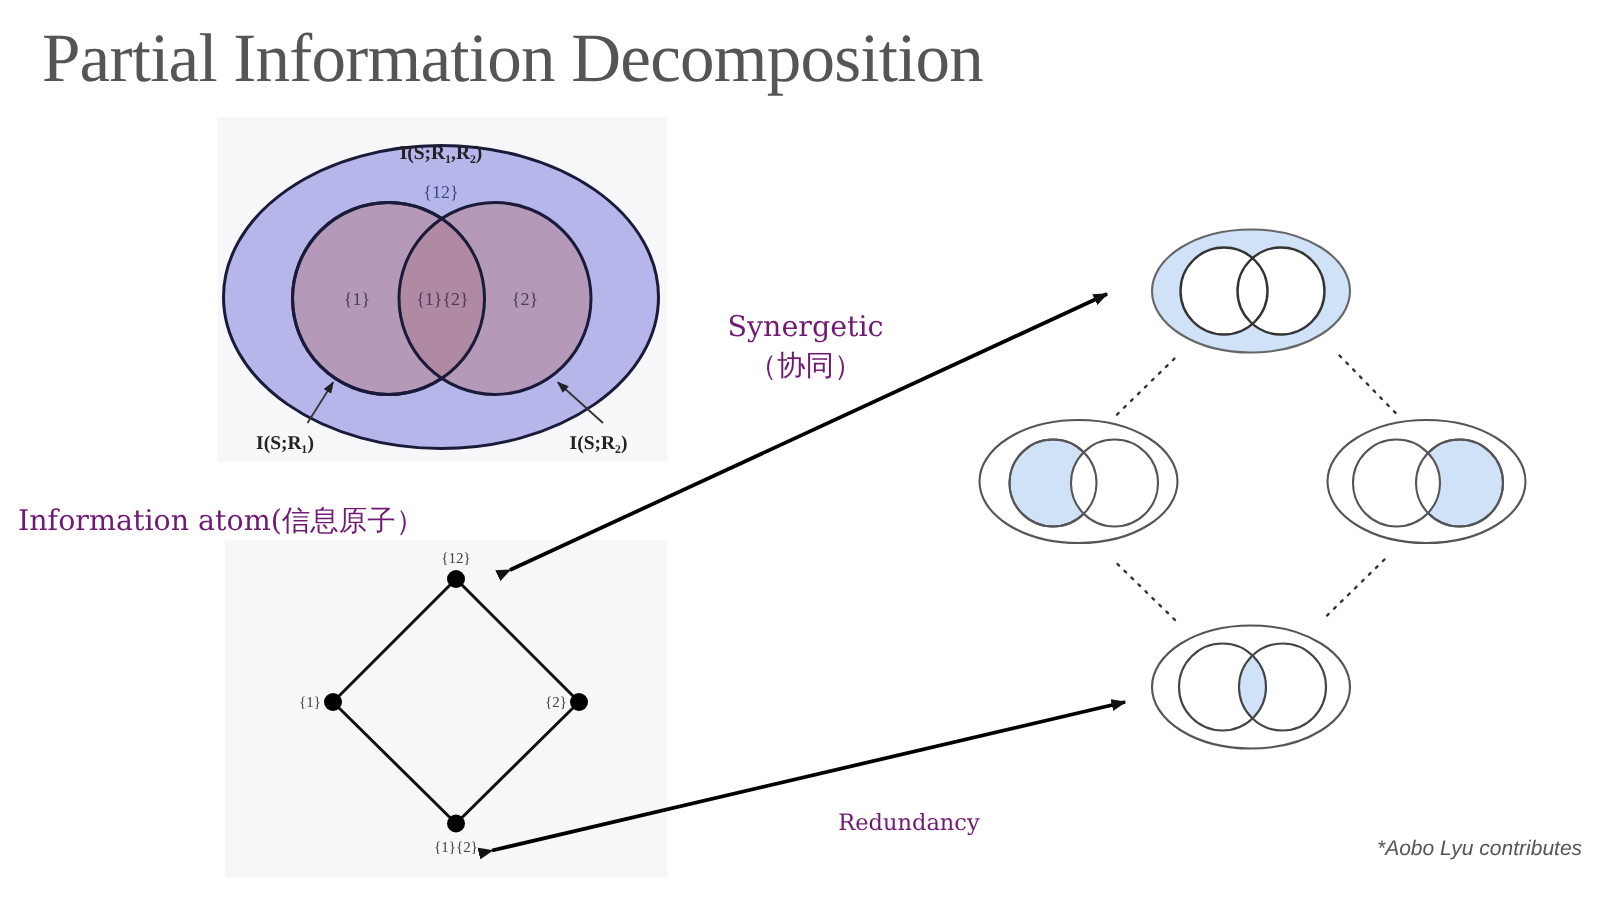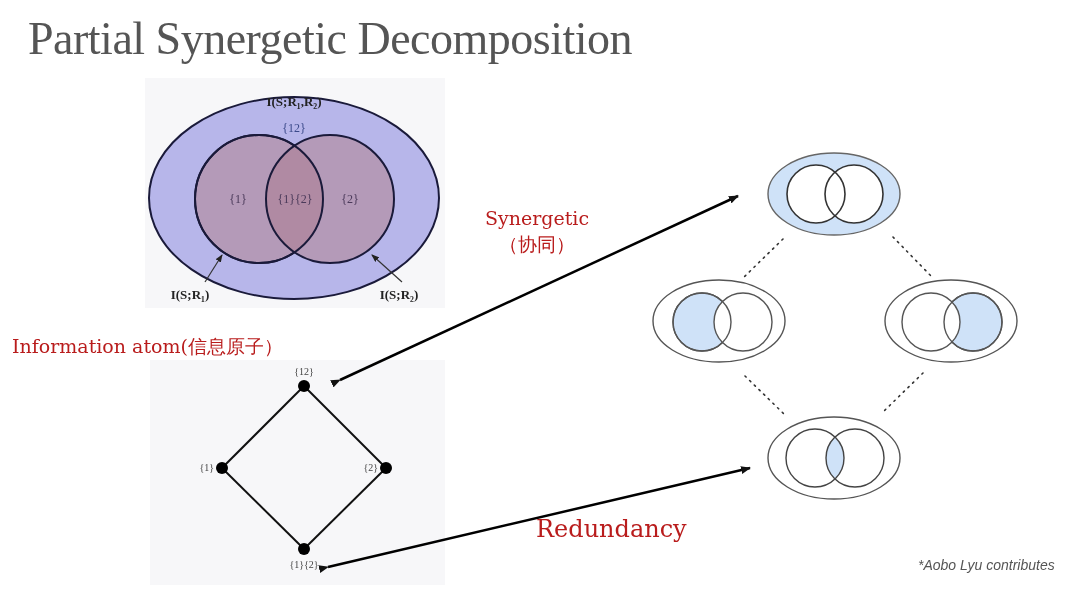--- a/index.html
+++ b/index.html
@@ -9,39 +9,39 @@
   }
   .title {
     position: absolute; left: 28px; top: 12px;
     font-family: "Liberation Serif", serif; font-size: 46px; color: #555555;
     letter-spacing: -0.5px; white-space: nowrap;
   }
   .panel-bg {
     position: absolute; background: #f7f7f9;
   }
   .label-navy {
-    position: absolute; color: #b91c1c; font-family: "DejaVu Serif", "Liberation Serif", serif;
+    position: absolute; color: #701a75; font-family: "DejaVu Serif", "Liberation Serif", serif;
     white-space: nowrap;
   }
   .atom-label { left: 12px; top: 334px; font-size: 19px; text-align: right; }
   .syn-label { left: 482px; top: 205px; font-size: 19px; text-align: center; width: 110px; line-height: 26px; }
-  .red-label { left: 536px; top: 516px; font-size: 24px; text-align: center; width: 140px; line-height: 27px; }
+  .red-label { left: 536px; top: 535px; font-size: 15px; text-align: center; width: 140px; line-height: 27px; }
   .credit {
     position: absolute; left: 918px; top: 557px; font-family: "Liberation Sans", sans-serif;
     font-size: 14px; color: #555555; white-space: nowrap; font-style: italic;
   }
   svg { position: absolute; left: 0; top: 0; }
   .mathlbl { font-family: "Liberation Serif", serif; font-weight: bold; fill: #222; font-size: 13px; }
   .setlbl { font-family: "Liberation Serif", serif; fill: #4b3a5a; font-size: 12px; }
   .latlbl { font-family: "Liberation Serif", serif; fill: #444; font-size: 10px; }
 </style>
 </head>
 <body>
 
-<div class="title">Partial Synergetic Decomposition</div>
+<div class="title">Partial Information Decomposition</div>
 
 <div class="panel-bg" style="left:145px;top:78px;width:300px;height:230px;"></div>
 <div class="panel-bg" style="left:150px;top:360px;width:295px;height:225px;"></div>
 
 <svg width="1080" height="599" viewBox="0 0 1080 599">
   <defs>
     <marker id="arrowhead" markerWidth="10" markerHeight="8" refX="9" refY="4" orient="auto" markerUnits="userSpaceOnUse">
       <path d="M0,0 L10,4 L0,8 Z" fill="#111"></path>
     </marker>
     <marker id="arrowhead-s" markerWidth="8" markerHeight="6" refX="7" refY="3" orient="auto" markerUnits="userSpaceOnUse">

